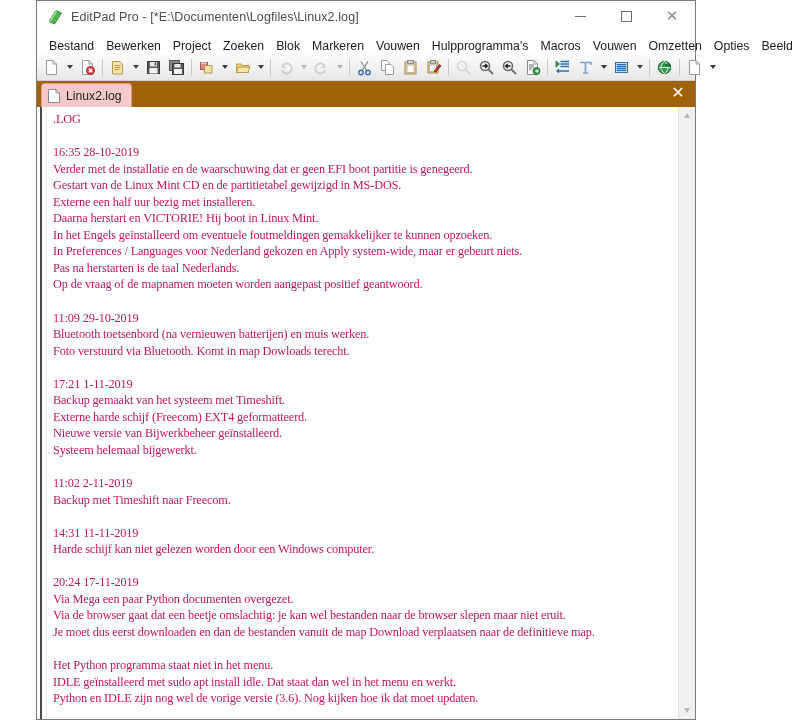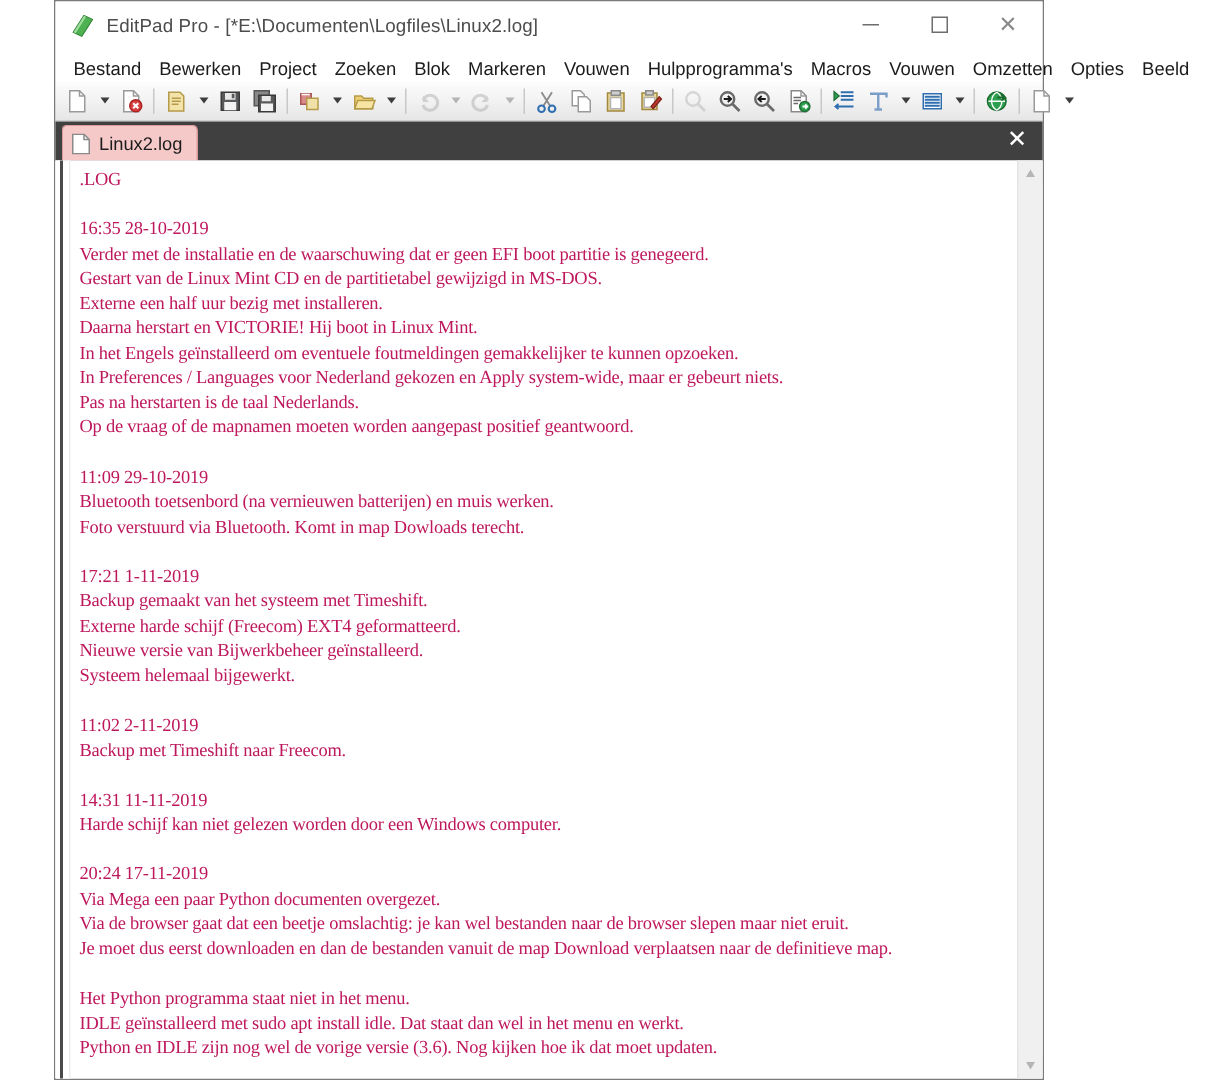--- a/index.html
+++ b/index.html
@@ -93,21 +93,21 @@
   }
   .tb-arrow.dis i { border-top-color: #b4b4b4; }
   .tb-sep {
     width: 1px; height: 17px; background: #c8c8c8;
     margin: 0 3px; flex: 0 0 auto;
   }
 
   
   .tabbar {
     height: 26px;
-    background: #404040;
+    background: #a16207;
     display: flex; align-items: flex-end;
     position: relative;
     flex: 0 0 auto;
   }
   .tab {
     height: 24px;
     margin-left: 4px;
     background: #f6c9c9;
     border: 1px solid #d89a9a;
     border-bottom: none;

